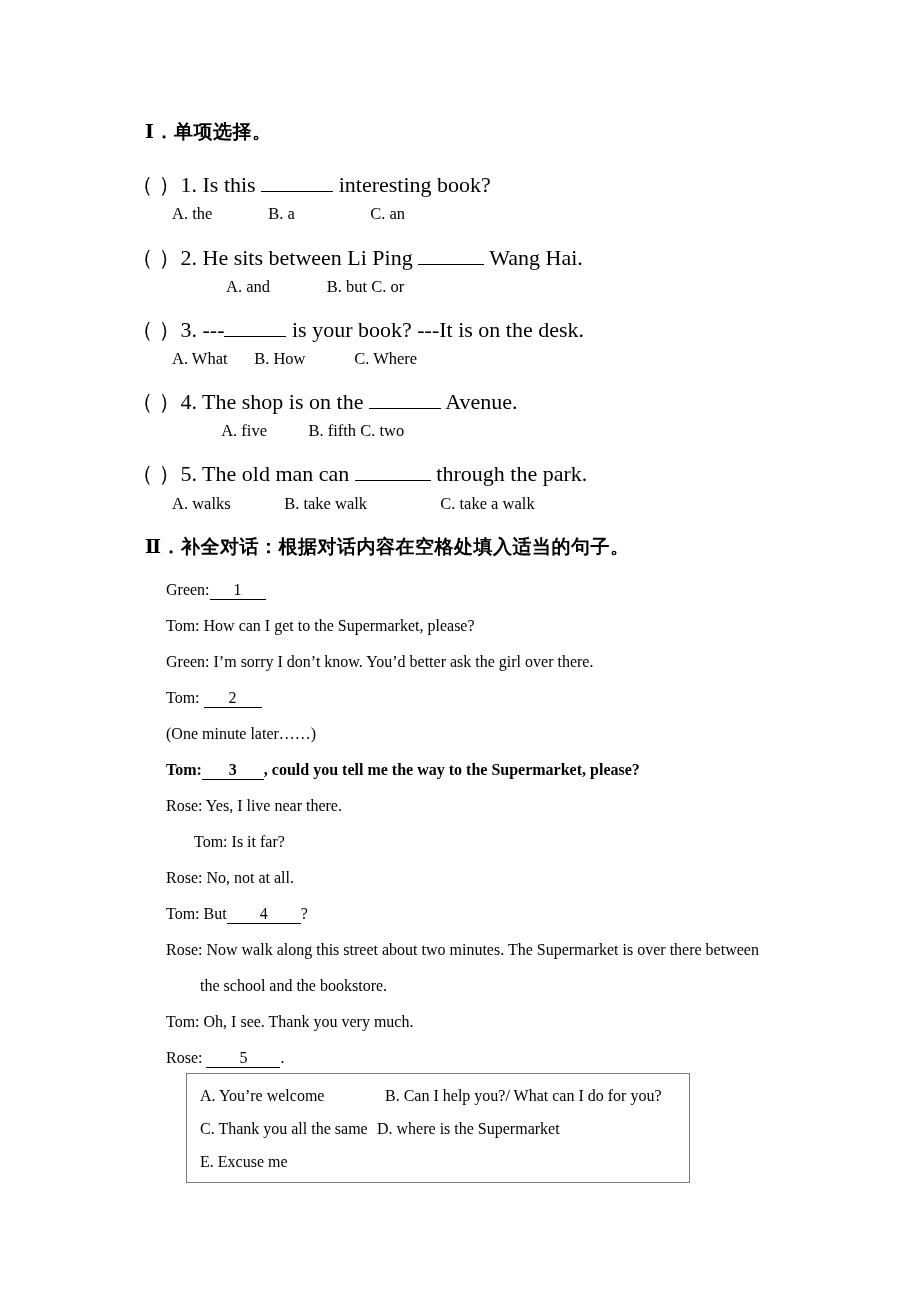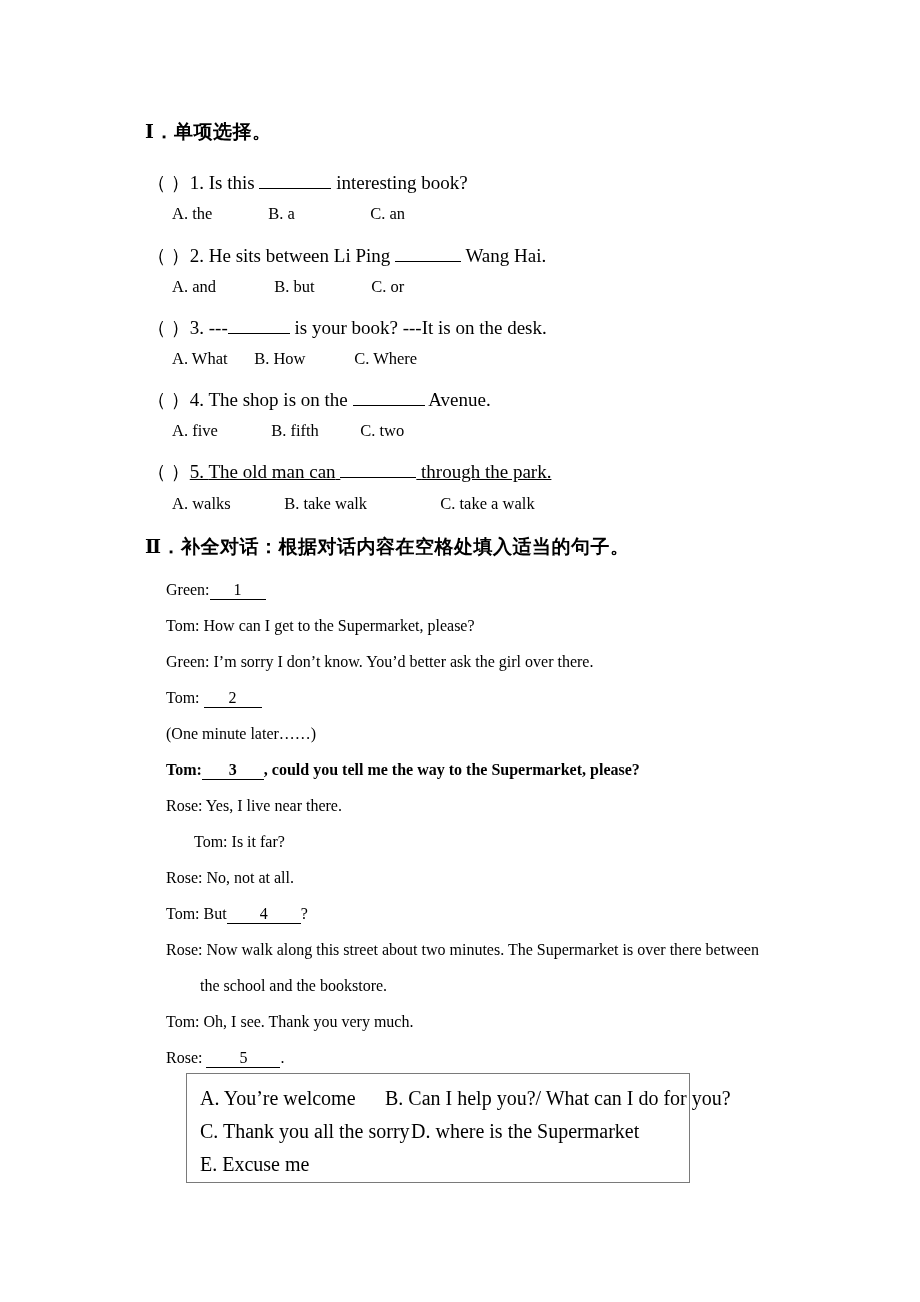--- a/index.html
+++ b/index.html
@@ -34,22 +34,22 @@
     font-family: "Liberation Serif", "DejaVu Serif", serif;
     letter-spacing: 0.5px;
     white-space: nowrap;
   }
   #heading-1 { top: 119px; }
   #heading-2 { top: 534px; }
 
   
   .mc-question {
     position: absolute;
-    left: 147px;
-    font-size: 19px;
+    left: 131px;
+    font-size: 22px;
     white-space: nowrap;
     line-height: 1.2;
   }
   .mc-options {
     position: absolute;
     left: 172px;
     font-size: 16.5px;
     white-space: nowrap;
     line-height: 1.2;
   }
@@ -105,21 +105,21 @@
     left: 186px;
     top: 1073px;
     width: 504px;
     height: 110px;
     border: 1px solid #7a7a7a;
     box-sizing: border-box;
     background: #ffffff;
   }
   .box-row {
     position: absolute;
-    font-size: 20px;
+    font-size: 16px;
     white-space: nowrap;
     line-height: 1.2;
   }
   .box-col-a { left: 13px; }
   .box-col-b { left: 198px; }
   .box-col-d { left: 190px; }
   #box-row-1 { top: 12px; }
   #box-row-2 { top: 45px; }
   #box-row-3 { top: 78px; }
 </style>
@@ -141,21 +141,21 @@
     <span class="opt" style="width:98px">B. a</span>
     <span class="opt">C. an</span>
   </div>
 
   <div class="mc-question" style="top:241px;">
     <span class="paren">（    ）</span><span>2.</span>
     <span>He sits between Li Ping</span>
     <span class="blank b66"></span>
     <span>Wang Hai.</span>
   </div>
-  <div class="mc-options" style="top:277px;">
+  <div class="mc-options" style="top:277px;text-align:right;">
     <span class="opt" style="width:98px">A. and</span>
     <span class="opt" style="width:93px">B. but</span>
     <span class="opt">C. or</span>
   </div>
 
   <div class="mc-question" style="top:313px;">
     <span class="paren">（    ）</span><span>3.</span>
     <span>---</span><span class="blank b62"></span>
     <span>is your book?     ---It is on the desk.</span>
   </div>
@@ -164,27 +164,27 @@
     <span class="opt" style="width:96px">B. How</span>
     <span class="opt">C. Where</span>
   </div>
 
   <div class="mc-question" style="top:385px;">
     <span class="paren">（    ）</span><span>4.</span>
     <span>The shop is on the</span>
     <span class="blank b70"></span>
     <span>Avenue.</span>
   </div>
-  <div class="mc-options" style="top:421px;">
+  <div class="mc-options" style="top:421px;text-align:right;">
     <span class="opt" style="width:95px">A. five</span>
     <span class="opt" style="width:85px">B. fifth</span>
     <span class="opt">C. two</span>
   </div>
 
-  <div class="mc-question" style="top:457px;text-decoration:underline;">
+  <div class="mc-question" style="top:457px;">
     <span class="paren">（    ）</span><span>5.</span>
     <span>The old man can</span>
     <span class="blank b75"></span>
     <span>through the park.</span>
   </div>
   <div class="mc-options" style="top:494px;">
     <span class="opt" style="width:108px">A. walks</span>
     <span class="opt" style="width:152px">B. take walk</span>
     <span class="opt">C. take a walk</span>
   </div>
@@ -252,18 +252,18 @@
   </div>
 
   <div class="dlg-line" style="top:1048px;">
     <span>Rose:</span>
     <span class="dlg-blank db72">5</span><span>.</span>
   </div>
 
   <div id="options-box">
     <div class="box-row box-col-a" id="box-row-1">A. You’re welcome</div>
     <div class="box-row box-col-b" id="box-row-1b" style="top:12px;">B. Can I help you?/ What can I do for you?</div>
-    <div class="box-row box-col-a" id="box-row-2">C. Thank you all the sorry</div>
-    <div class="box-row box-col-d" id="box-row-2d" style="top:45px;margin-left:34px;">D. where is the Supermarket</div>
+    <div class="box-row box-col-a" id="box-row-2">C. Thank you all the same</div>
+    <div class="box-row box-col-d" id="box-row-2d" style="top:45px;">D. where is the Supermarket</div>
     <div class="box-row box-col-a" id="box-row-3">E. Excuse me</div>
   </div>
 
 </div>
 
 </body></html>

